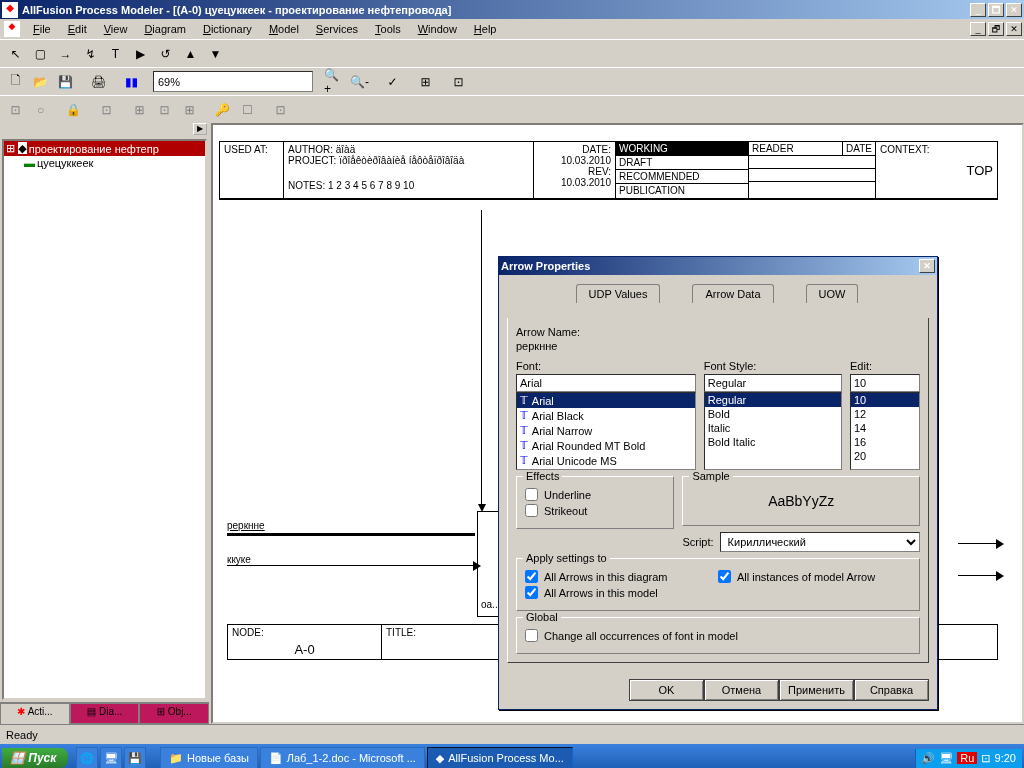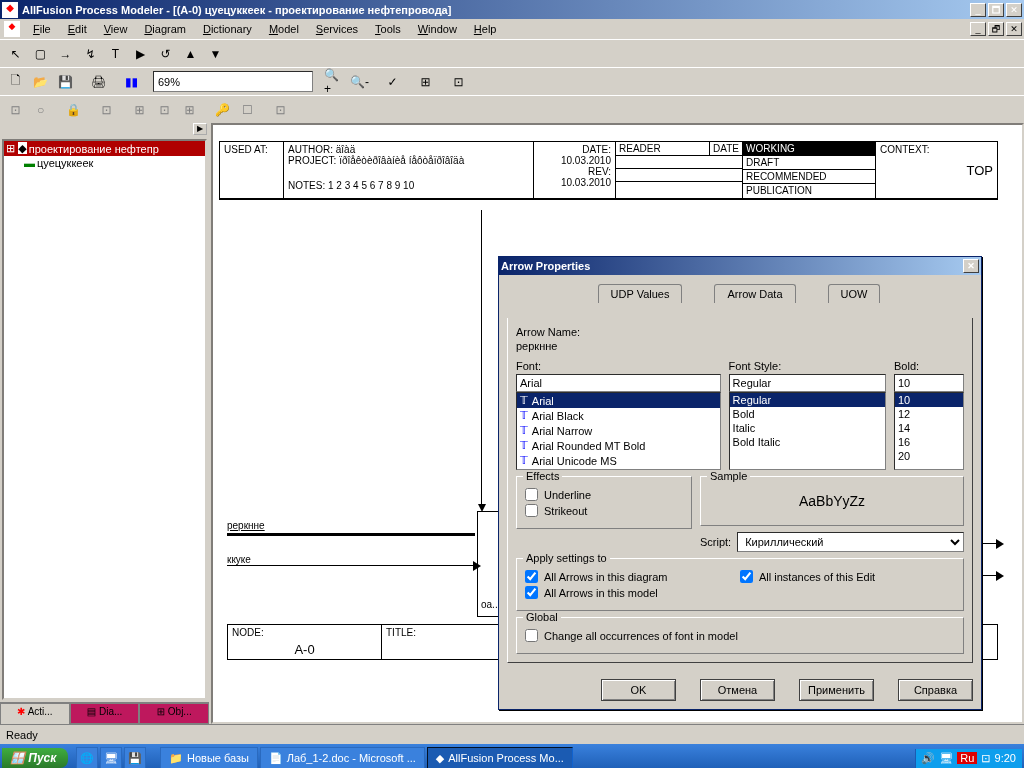--- a/index.html
+++ b/index.html
@@ -30,36 +30,36 @@
 .diagram-header { position: absolute; top: 16px; left: 6px; right: 24px; border: 1px solid black; font-size: 10px; }
 .dh-row { display: flex; }
 .dh-cell { border-right: 1px solid black; border-bottom: 1px solid black; padding: 2px 4px; }
 .statusbar { height: 20px; background: #d4d0c8; border-top: 1px solid #808080; padding: 2px 6px; font-size: 11px; display: flex; align-items: center; }
 .taskbar { height: 28px; background: linear-gradient(to bottom, #3a81dd, #1b5bb2); display: flex; align-items: center; padding: 0 2px; gap: 2px; }
 .start-btn { background: linear-gradient(to bottom, #3fad3f, #2a7a2a); color: white; font-weight: bold; font-style: italic; padding: 3px 12px 3px 8px; border-radius: 0 8px 8px 0; font-size: 12px; }
 .task-btn { background: #3a81dd; border: 1px solid #2a6abf; color: white; padding: 3px 8px; font-size: 11px; height: 22px; display: flex; align-items: center; gap: 4px; }
 .task-btn.active { background: #1b5bb2; border: 1px inset #0a3a7a; }
 .tray { margin-left: auto; background: #0d9eed; border-left: 1px solid #1b5bb2; padding: 3px 6px; color: white; font-size: 11px; display: flex; align-items: center; gap: 4px; }
 
-.dialog { position: absolute; left: 498px; top: 256px; width: 484px; background: #d4d0c8; border: 1px solid #0a246a; box-shadow: 1px 1px 0 #000; z-index: 100; }
+.dialog { position: absolute; left: 498px; top: 256px; width: 440px; background: #d4d0c8; border: 1px solid #0a246a; box-shadow: 1px 1px 0 #000; z-index: 100; }
 .dlg-title { background: linear-gradient(to right, #0a246a, #a6caf0); color: white; height: 18px; display: flex; align-items: center; padding: 0 2px; font-weight: bold; font-size: 11px; }
 .dlg-body { padding: 8px; }
 .tabrow { display: flex; border-bottom: 1px solid #808080; margin-bottom: 16px; }
 .dtab { border: 1px solid #808080; border-bottom: none; background: #d4d0c8; padding: 3px 12px; font-size: 11px; margin-right: 2px; cursor: default; border-radius: 3px 3px 0 0; position: relative; top: 1px; }
 .dtab.active { background: #d4d0c8; border-bottom: 1px solid #d4d0c8; z-index: 1; }
 .tab-content { border: 1px solid #fff; border-top: none; border-right-color: #404040; border-bottom-color: #404040; padding: 8px; }
 .lbl { font-size: 11px; margin-bottom: 2px; display: block; }
 .txt-input { width: 100%; border: 1px inset #808080; background: white; padding: 1px 3px; font-size: 11px; height: 18px; }
 .listbox { border: 1px inset #808080; background: white; font-size: 11px; overflow: auto; }
 .list-item { padding: 1px 3px; display: flex; align-items: center; gap: 4px; }
 .list-item.sel { background: #0a246a; color: white; }
 .fieldset { border: 1px solid #808080; border-top-color: #fff; border-left-color: #fff; padding: 8px; margin-top: 6px; position: relative; }
 .fieldset::before { content: attr(data-legend); position: absolute; top: -7px; left: 6px; background: #d4d0c8; padding: 0 3px; font-size: 11px; }
 .chk { display: flex; align-items: center; gap: 6px; font-size: 11px; margin: 3px 0; }
-.dlg-btns { display: flex; justify-content: flex-end; gap: 24px; padding: 8px; }
+.dlg-btns { display: flex; justify-content: flex-end; gap: 0; padding: 8px; }
 .btn { min-width: 75px; height: 22px; border: 1px solid #404040; background: #d4d0c8; font-size: 11px; box-shadow: inset 1px 1px 0 #fff, inset -1px -1px 0 #808080; }
 .font-row { display: flex; gap: 8px; }
 input[type=checkbox] { width: 13px; height: 13px; }
 </style>
 </head>
 <body>
 
 <div class="titlebar">
   <div class="titlebar-icon">◆</div>
   <div class="titlebar-text">AllFusion Process Modeler - [(A-0) цуецуккеек - проектирование нефтепровода]</div>
@@ -168,34 +168,34 @@
         <div class="dh-cell" style="width:64px;height:57px"><span>USED AT:</span></div>
         <div class="dh-cell" style="width:250px">
           <div><span>AUTHOR:</span> <span>äîàä</span></div>
           <div><span>PROJECT:</span> <span>ïðîåêòèðîâàíèå íåôòåïðîâîäà</span></div>
           <div style="margin-top:14px"><span>NOTES:</span> <span>1  2  3  4  5  6  7  8  9  10</span></div>
         </div>
         <div class="dh-cell" style="width:82px">
           <div style="text-align:right"><span>DATE:</span> <span>10.03.2010</span></div>
           <div style="text-align:right"><span>REV:</span> <span>10.03.2010</span></div>
         </div>
+        <div class="dh-cell" style="width:133px;padding:0">
+          <div style="border-bottom:1px solid black;padding:1px 3px;background:#000;color:#fff">WORKING</div>
+          <div style="border-bottom:1px solid black;padding:1px 3px">DRAFT</div>
+          <div style="border-bottom:1px solid black;padding:1px 3px">RECOMMENDED</div>
+          <div style="padding:1px 3px">PUBLICATION</div>
+        </div>
         <div class="dh-cell" style="width:127px;padding:0">
           <div style="display:flex;border-bottom:1px solid black">
               <div style="flex:1;padding:1px 3px">READER</div>
               <div style="padding:1px 3px;border-left:1px solid black">DATE</div>
             </div>
           <div style="border-bottom:1px solid black;height:13px"></div>
           <div style="border-bottom:1px solid black;height:13px"></div>
           <div style="height:13px"></div>
-        </div>
-        <div class="dh-cell" style="width:133px;padding:0">
-          <div style="border-bottom:1px solid black;padding:1px 3px;background:#000;color:#fff">WORKING</div>
-          <div style="border-bottom:1px solid black;padding:1px 3px">DRAFT</div>
-          <div style="border-bottom:1px solid black;padding:1px 3px">RECOMMENDED</div>
-          <div style="padding:1px 3px">PUBLICATION</div>
         </div>
         <div class="dh-cell" style="flex:1;border-right:none">
           <div>CONTEXT:</div>
           <div style="text-align:right;font-size:13px;margin-top:8px">TOP</div>
         </div>
       </div>
     </div>
 
     <div style="position:absolute;left:14px;top:395px;font-size:10px">
       <div style="text-decoration:underline;margin-bottom:2px">реркнне</div>
@@ -297,21 +297,21 @@
           <span class="lbl">Font Style:</span>
           <input class="txt-input" value="Regular" style="">
           <div class="listbox" style="height:78px">
             <div class="list-item sel">Regular</div>
             <div class="list-item">Bold</div>
             <div class="list-item">Italic</div>
             <div class="list-item">Bold Italic</div>
           </div>
         </div>
         <div style="width:70px">
-          <span class="lbl">Bold:</span>
+          <span class="lbl">Edit:</span>
           <input class="txt-input" value="10" style="">
           <div class="listbox" style="height:78px">
             <div class="list-item sel">10</div>
             <div class="list-item">12</div>
             <div class="list-item">14</div>
             <div class="list-item">16</div>
             <div class="list-item">20</div>
           </div>
         </div>
       </div>
@@ -348,21 +348,21 @@
                 <span>All Arrows in this diagram</span>
               </label>
             <label class="chk">
                 <input type="checkbox" checked="" style="">
                 <span>All Arrows in this model</span>
               </label>
           </div>
           <div style="flex:1">
             <label class="chk">
                 <input type="checkbox" checked="" style="">
-                <span>All instances of this Edit</span>
+                <span>All instances of model Arrow</span>
               </label>
           </div>
         </div>
       </div>
 
       <div class="fieldset" data-legend="Global">
         <label class="chk">
             <input type="checkbox" style="">
             <span>Change all occurrences of font in model</span>
           </label>

